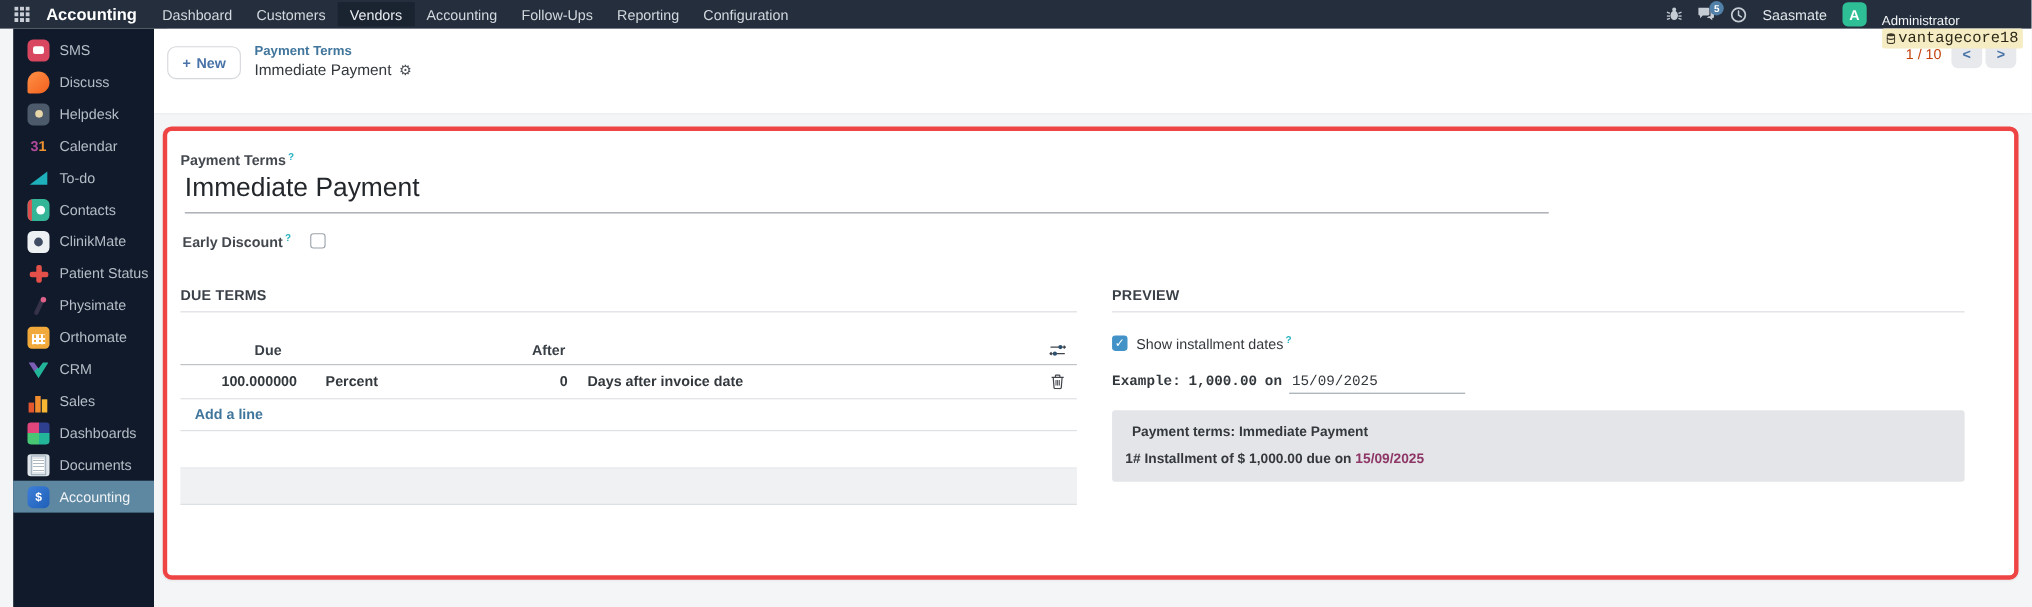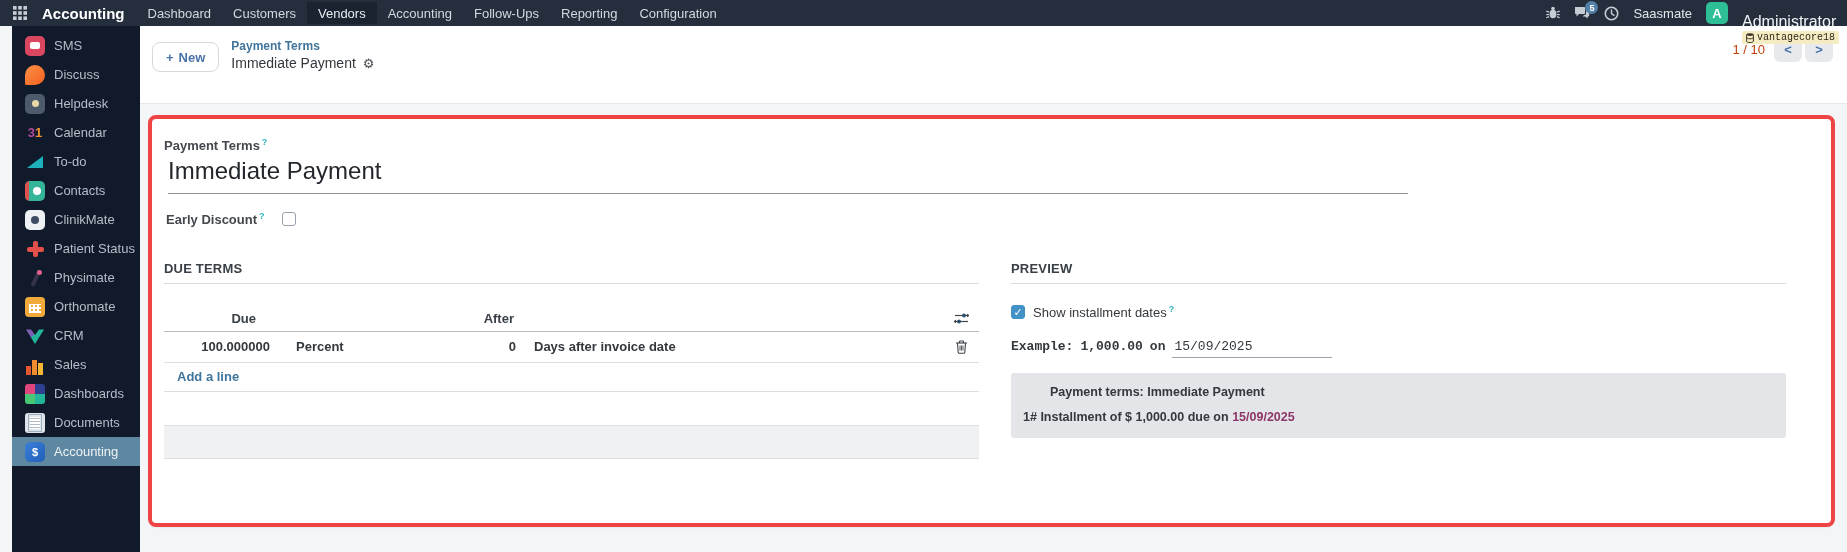--- a/index.html
+++ b/index.html
@@ -16,23 +16,23 @@
   .menu-item.active { background:#1a2330; color:#e8ecf0; }
   .topbar-right { margin-left:auto; display:flex; align-items:center; gap:14px; padding-right:8px; }
   .tb-icon { display:flex; align-items:center; cursor:pointer; }
   .chat-wrap { position:relative; }
   .badge { position:absolute; top:-5px; right:-8px; background:#5181a8; color:#fff; font-size:9px;
            min-width:13px; height:13px; border-radius:7px; display:flex; align-items:center; justify-content:center; padding:0 2px; font-weight:700; }
   .company { font-size:13px; color:#e2e6ea; }
   .avatar { width:22px; height:22px; border-radius:5px; background:#2fbf96; color:#fff; font-weight:700; font-size:13px;
             display:flex; align-items:center; justify-content:center; cursor:pointer; }
   .user-block { display:flex; flex-direction:column; align-items:flex-start; line-height:1.15; cursor:pointer; }
-  .user-name { font-size:16px; color:#f2f4f6;margin-top:31px; }
+  .user-name { font-size:12px; color:#f2f4f6;margin-top:31px; }
   .db-badge { display:flex; align-items:center; gap:3px; background:#f6ecc4; color:#2c2817;
-              font-family:"Liberation Mono", monospace; font-size:10px; padding:1px 4px; border-radius:2px; }
+              font-family:"Liberation Mono", monospace; font-size:14px; padding:1px 4px; border-radius:2px; }
 
   
   .sidebar { position:absolute; top:26px; left:12px; width:140px; height:526px; background:#101a2b; padding-top:5px; }
   .sidebar-item { height:29px; display:flex; align-items:center; gap:9px; padding-left:13px; font-size:13px; color:#b6bdc7; cursor:pointer; }
   .sidebar-item.active { background:#5e88a1; color:#eef2f5; }
   .ic { width:20px; height:20px; border-radius:5px; position:relative; flex:none; display:flex; align-items:center; justify-content:center; }
   .ic-sms { background:#d8465f; }
   .ic-sms::after { content:""; width:10px; height:7px; background:#fff; border-radius:2px; }
   .ic-discuss { background:linear-gradient(135deg,#ff9046,#f2611e); border-radius:50% 50% 50% 8%; }
   .ic-helpdesk { background:#4c5a6b; }
@@ -112,21 +112,21 @@
   .add-row { height:29px; display:flex; align-items:center; border-bottom:1px solid #dcdfe3; }
   .add-link { font-size:13px; font-weight:600; color:#40759c; margin-left:13px; cursor:pointer; }
   .empty-row { height:34px; border-bottom:1px solid #dcdfe3; }
   .empty-row.shaded { height:33px; background:#f0f1f3; }
 
   .show-row { margin-top:20px; display:flex; align-items:center; gap:8px; font-size:13px; color:#33383d; }
   .example-row { margin-top:19px; display:flex; align-items:baseline; gap:7px; font-size:13px; color:#33383d;font-family:Liberation Mono, monospace; }
   .bold { font-weight:700; }
   .date-input { border-bottom:1px solid #9aa3ad; width:160px; padding:0 0 3px 2px; color:#33383d; cursor:text; }
   .preview-box { margin-top:15px; background:#e3e5e8; border-radius:3px; padding:12px 12px 14px; font-size:12.5px; font-weight:700; color:#34383d; }
-  .pb-line1 { padding-left:6px;margin-left:21px; }
+  .pb-line1 { padding-left:6px; }
   .pb-line2 { margin-top:11px; }
   .pb-date { color:#8e3766; }
 
   svg { display:block; }
 </style>
 </head>
 <body>
 
 <div class="topbar">
   <div class="apps-btn">

